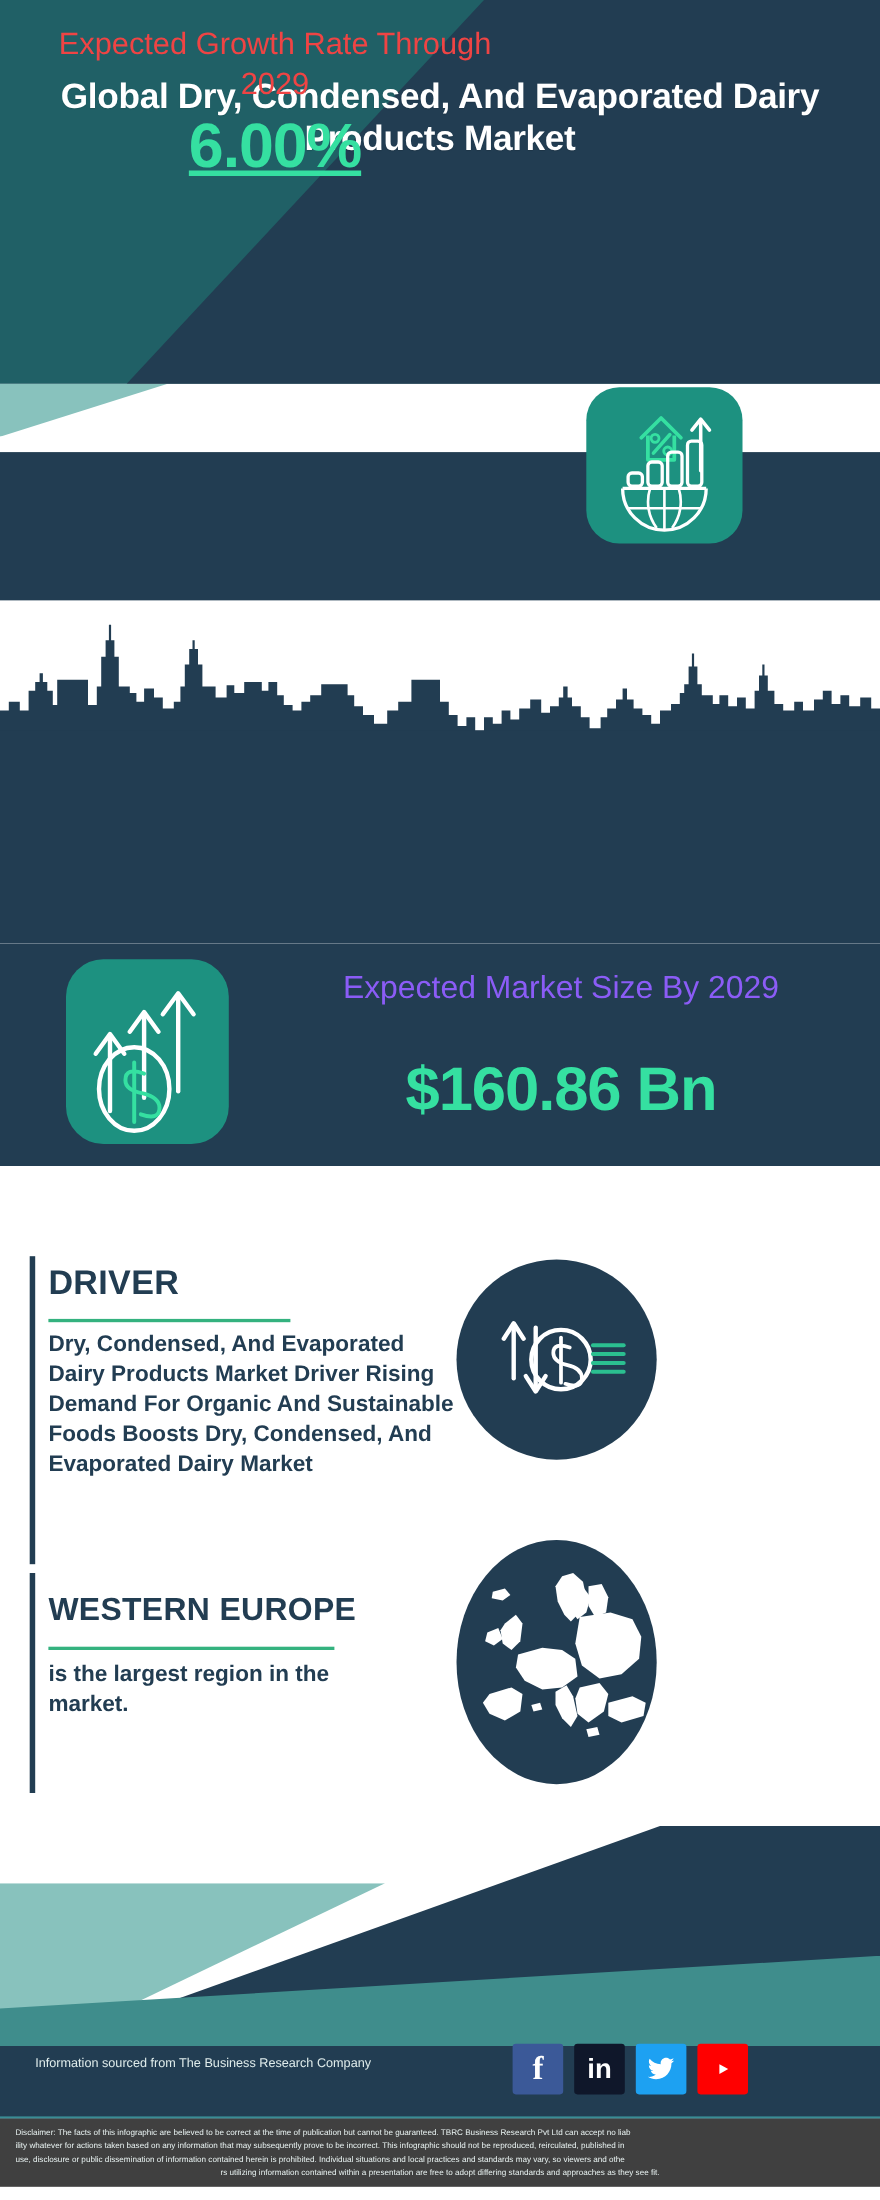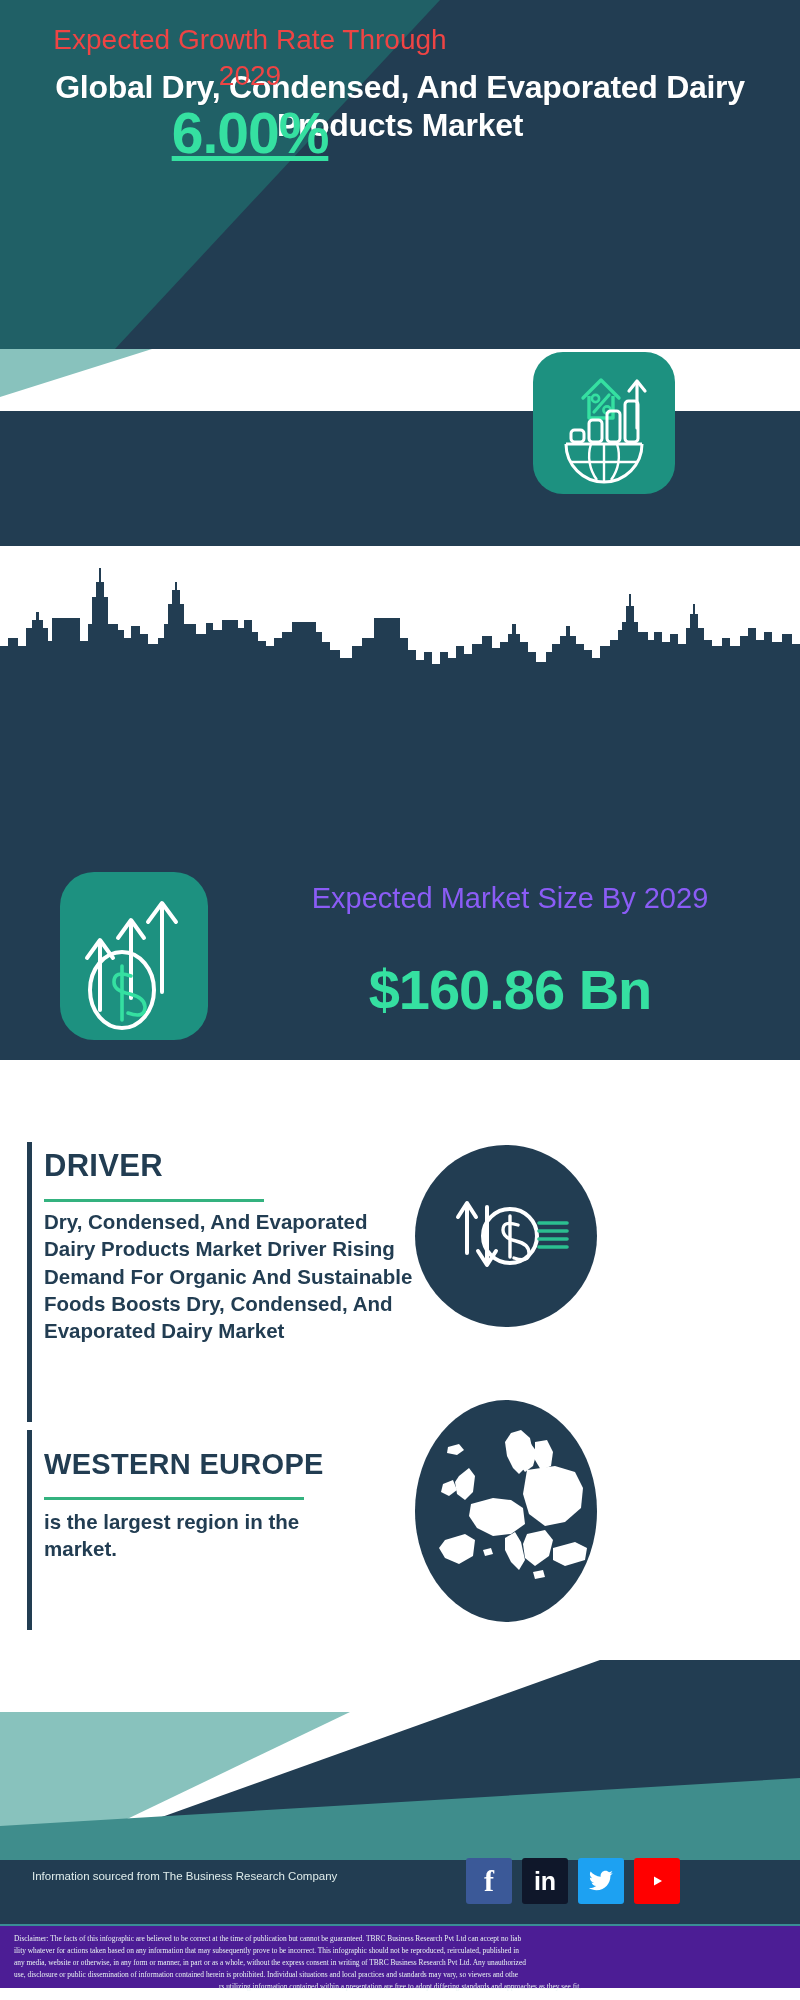--- a/index.html
+++ b/index.html
@@ -158,24 +158,23 @@
     display:flex; align-items:center; justify-content:center;
     color:#ffffff; font-weight:bold;
   }
   .s-fb { background:#3b5998; font-size:30px; font-family:"Liberation Serif", serif; }
   .s-li { background:#0f172a; font-size:25px; }
   .s-tw { background:#1da1f2; font-size:24px; }
   .s-yt { background:#ff0000; font-size:22px; }
 
   .disclaimer {
     position:absolute; left:0; top:1926px; width:800px; height:62px;
-    background:#4c1d95; color:#e9f3f2;
+    background:#404040; color:#e9f3f2;
     font-size:7.4px; line-height:1.62; padding:7px 14px 0 14px;
     text-align:justify;
-    font-family:Liberation Serif, serif;
   }
   .disclaimer .d-line { display:block; }
 
   .sep-line {
     position:absolute; left:0; top:1924px; width:800px; height:2px;
     background:#3a8d95;
   }
 </style>
 </head>
 <body>
@@ -332,16 +331,15 @@
       <path d="M11 5.5 L19 10 L11 14.5 Z" fill="#ffffff"></path>
     </svg>
   </div>
 </div>
 
 <div class="sep-line"></div>
 
 <div class="disclaimer">
   <span class="d-line">Disclaimer: The facts of this infographic are believed to be correct at the time of publication but cannot be guaranteed. TBRC Business Research Pvt Ltd can accept no liab</span>
   <span class="d-line">ility whatever for actions taken based on any information that may subsequently prove to be incorrect. This infographic should not be reproduced, reirculated, published in</span>
-  <span class="d-line">any media, website or otherwise, in any form or manner, in part or as a whole, without the express consent in writing of TBRC Business Research Pvt Ltd. Any unauthorized</span>
   <span class="d-line">use, disclosure or public dissemination of information contained herein is prohibited. Individual situations and local practices and standards may vary, so viewers and othe</span>
   <span class="d-line" style="text-align:center;">rs utilizing information contained within a presentation are free to adopt differing standards and approaches as they see fit.</span>
 </div>
 
 </body></html>

